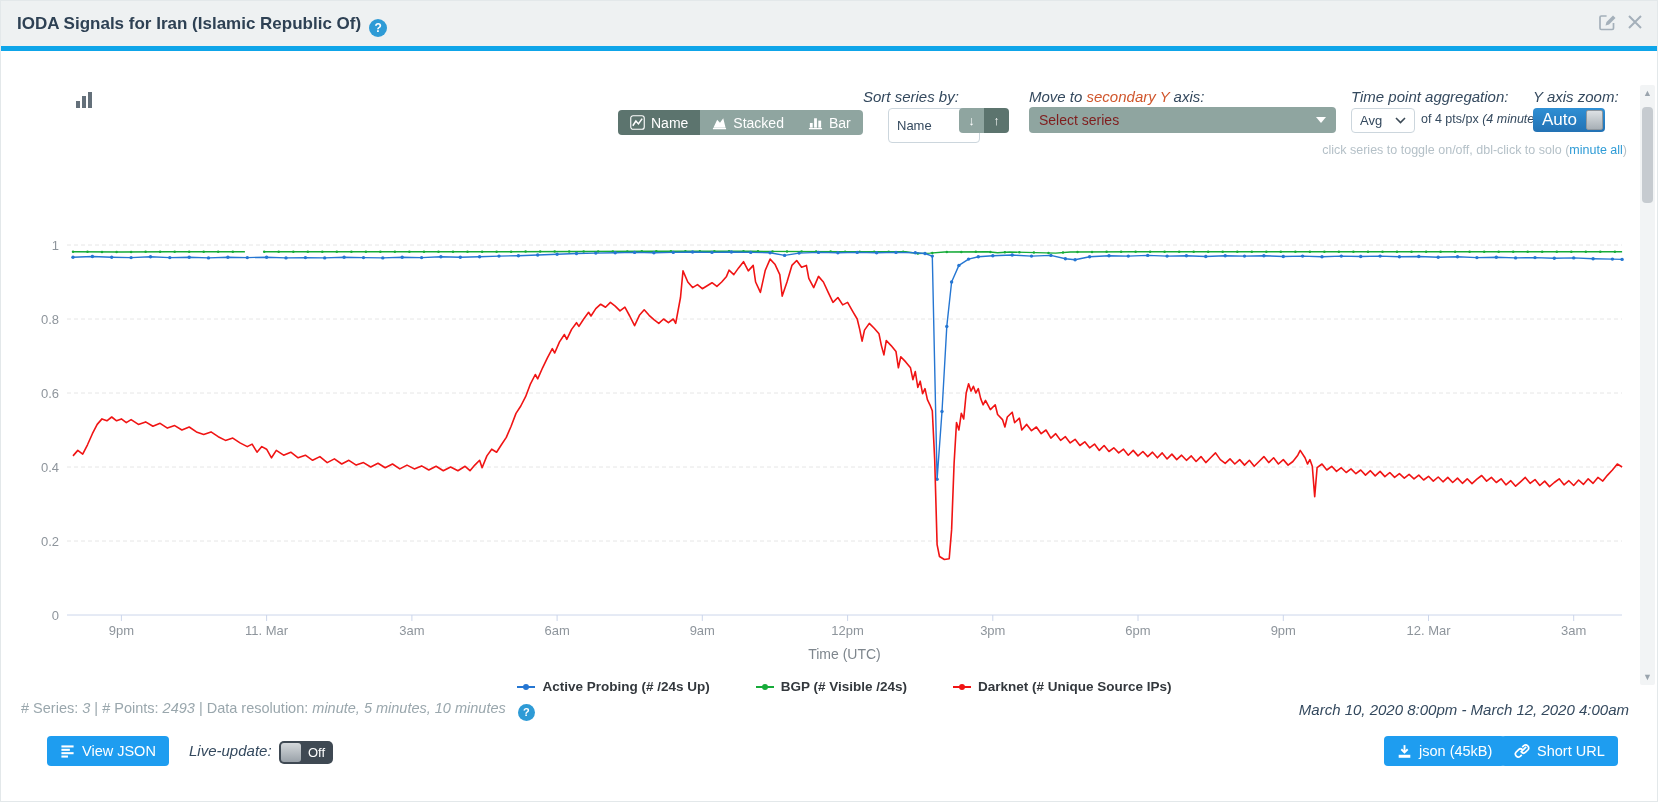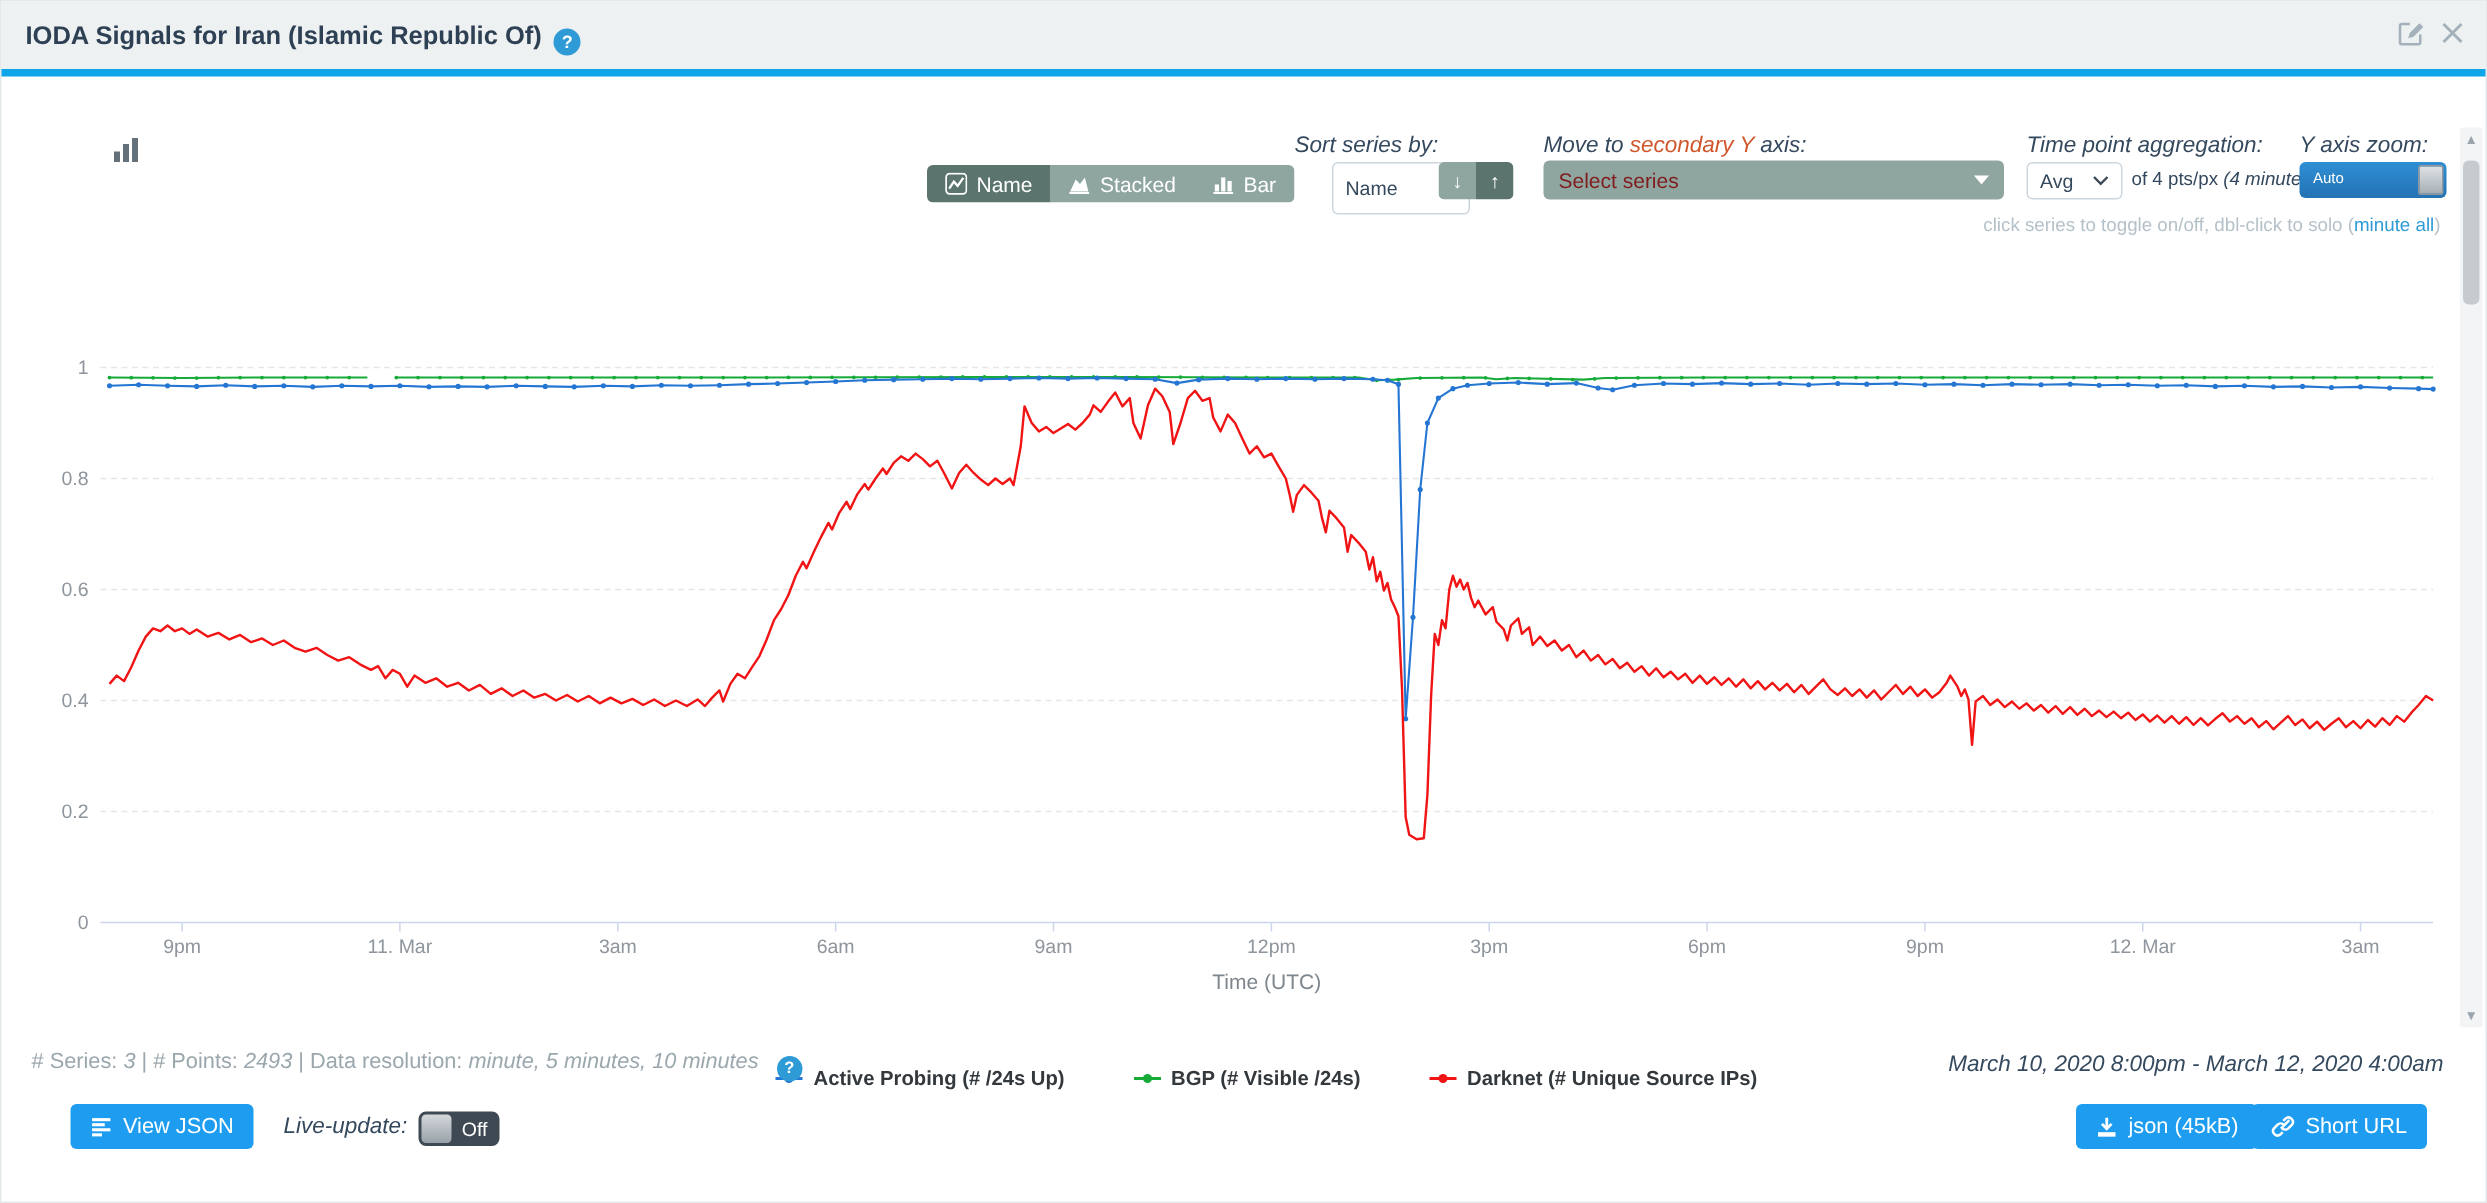--- a/index.html
+++ b/index.html
@@ -23,38 +23,38 @@
   .arrow-down{background:#8fa5a0;}
   .arrow-up{background:#5c746e;}
   .lbl-sec{position:absolute;left:1028px;top:87px;}
   .hl{color:#d0562c;}
   .dd-series{position:absolute;left:1028px;top:106px;width:307px;height:26px;background:#8fa5a0;border-radius:4px;color:#7f1d1d;font-size:14px;display:flex;align-items:center;justify-content:space-between;padding:0 10px;box-sizing:border-box;cursor:pointer;}
   .tri-down{width:0;height:0;border-left:5px solid transparent;border-right:5px solid transparent;border-top:6px solid #fff;}
   .lbl-agg{position:absolute;left:1350px;top:87px;}
   .sel-avg{left:1350px;top:107px;width:64px;height:25px;}
   .pts-note{position:absolute;left:1420px;top:111px;font-size:12.5px;color:#34495e;}
   .lbl-yzoom{position:absolute;left:1532px;top:87px;}
-  .auto-toggle{position:absolute;left:1532px;top:107px;width:62px;height:24px;background:linear-gradient(#2f8fd4,#2372b4);border-radius:4px;color:#fff;font-size:10px;cursor:pointer;padding-left:36px;}
+  .auto-toggle{position:absolute;left:1532px;top:107px;width:72px;height:24px;background:linear-gradient(#2f8fd4,#2372b4);border-radius:4px;color:#fff;font-size:17px;cursor:pointer;}
   .auto-toggle .txt{position:absolute;left:9px;top:0;line-height:24px;}
   .auto-toggle .knob{position:absolute;right:2px;top:2px;bottom:2px;width:17px;border-radius:2px;background:linear-gradient(#dde1e4,#a8b0b6);border:1px solid #8f979e;box-sizing:border-box;}
   .hint{position:absolute;right:30px;top:142px;font-size:12.5px;color:#b5c1c8;}
   .hint a{color:#2e9bd6;text-decoration:none;}
   .mini-chart{position:absolute;left:74px;top:90px;}
   
   #chart-svg{position:absolute;left:0;top:160px;}
   .axis-label{font-family:"Liberation Sans",sans-serif;font-size:13px;fill:#8e959c;}
   .axis-title{font-family:"Liberation Sans",sans-serif;font-size:14px;fill:#7e868d;}
   
   .sbar{position:absolute;left:1639px;top:84px;width:15px;height:600px;background:#f2f4f5;border-radius:2px;}
   .sbar .thumb{position:absolute;left:2px;right:2px;top:22px;height:96px;background:#c6cbd0;border-radius:4px;}
   .sbar .up,.sbar .down{position:absolute;left:0;right:0;text-align:center;color:#9aa4ad;font-size:9px;}
   .sbar .up{top:3px;} .sbar .down{bottom:3px;}
   
   .legend{position:absolute;left:66px;top:678px;width:1555px;display:flex;justify-content:center;gap:46px;}
-  .lg-item{display:flex;align-items:center;gap:7px;cursor:pointer;margin-top:32px;}
+  .lg-item{display:flex;align-items:center;gap:7px;cursor:pointer;}
   .lg-marker{position:relative;width:18px;height:10px;}
   .lg-line{position:absolute;left:0;top:4px;width:18px;height:2px;}
   .lg-dot{position:absolute;left:6px;top:2px;width:6px;height:6px;border-radius:50%;}
   .lg-label{font-size:13.5px;font-weight:bold;color:#33383d;}
   
   .stats{position:absolute;left:20px;top:699px;font-size:14.5px;color:#9aa7ad;}
   .stats .iv{font-style:italic;}
   .stats .help{width:17px;height:17px;line-height:17px;font-size:11px;vertical-align:-3px;}
   .daterange{position:absolute;right:28px;top:700px;font-size:15px;font-style:italic;color:#34495e;}
   

